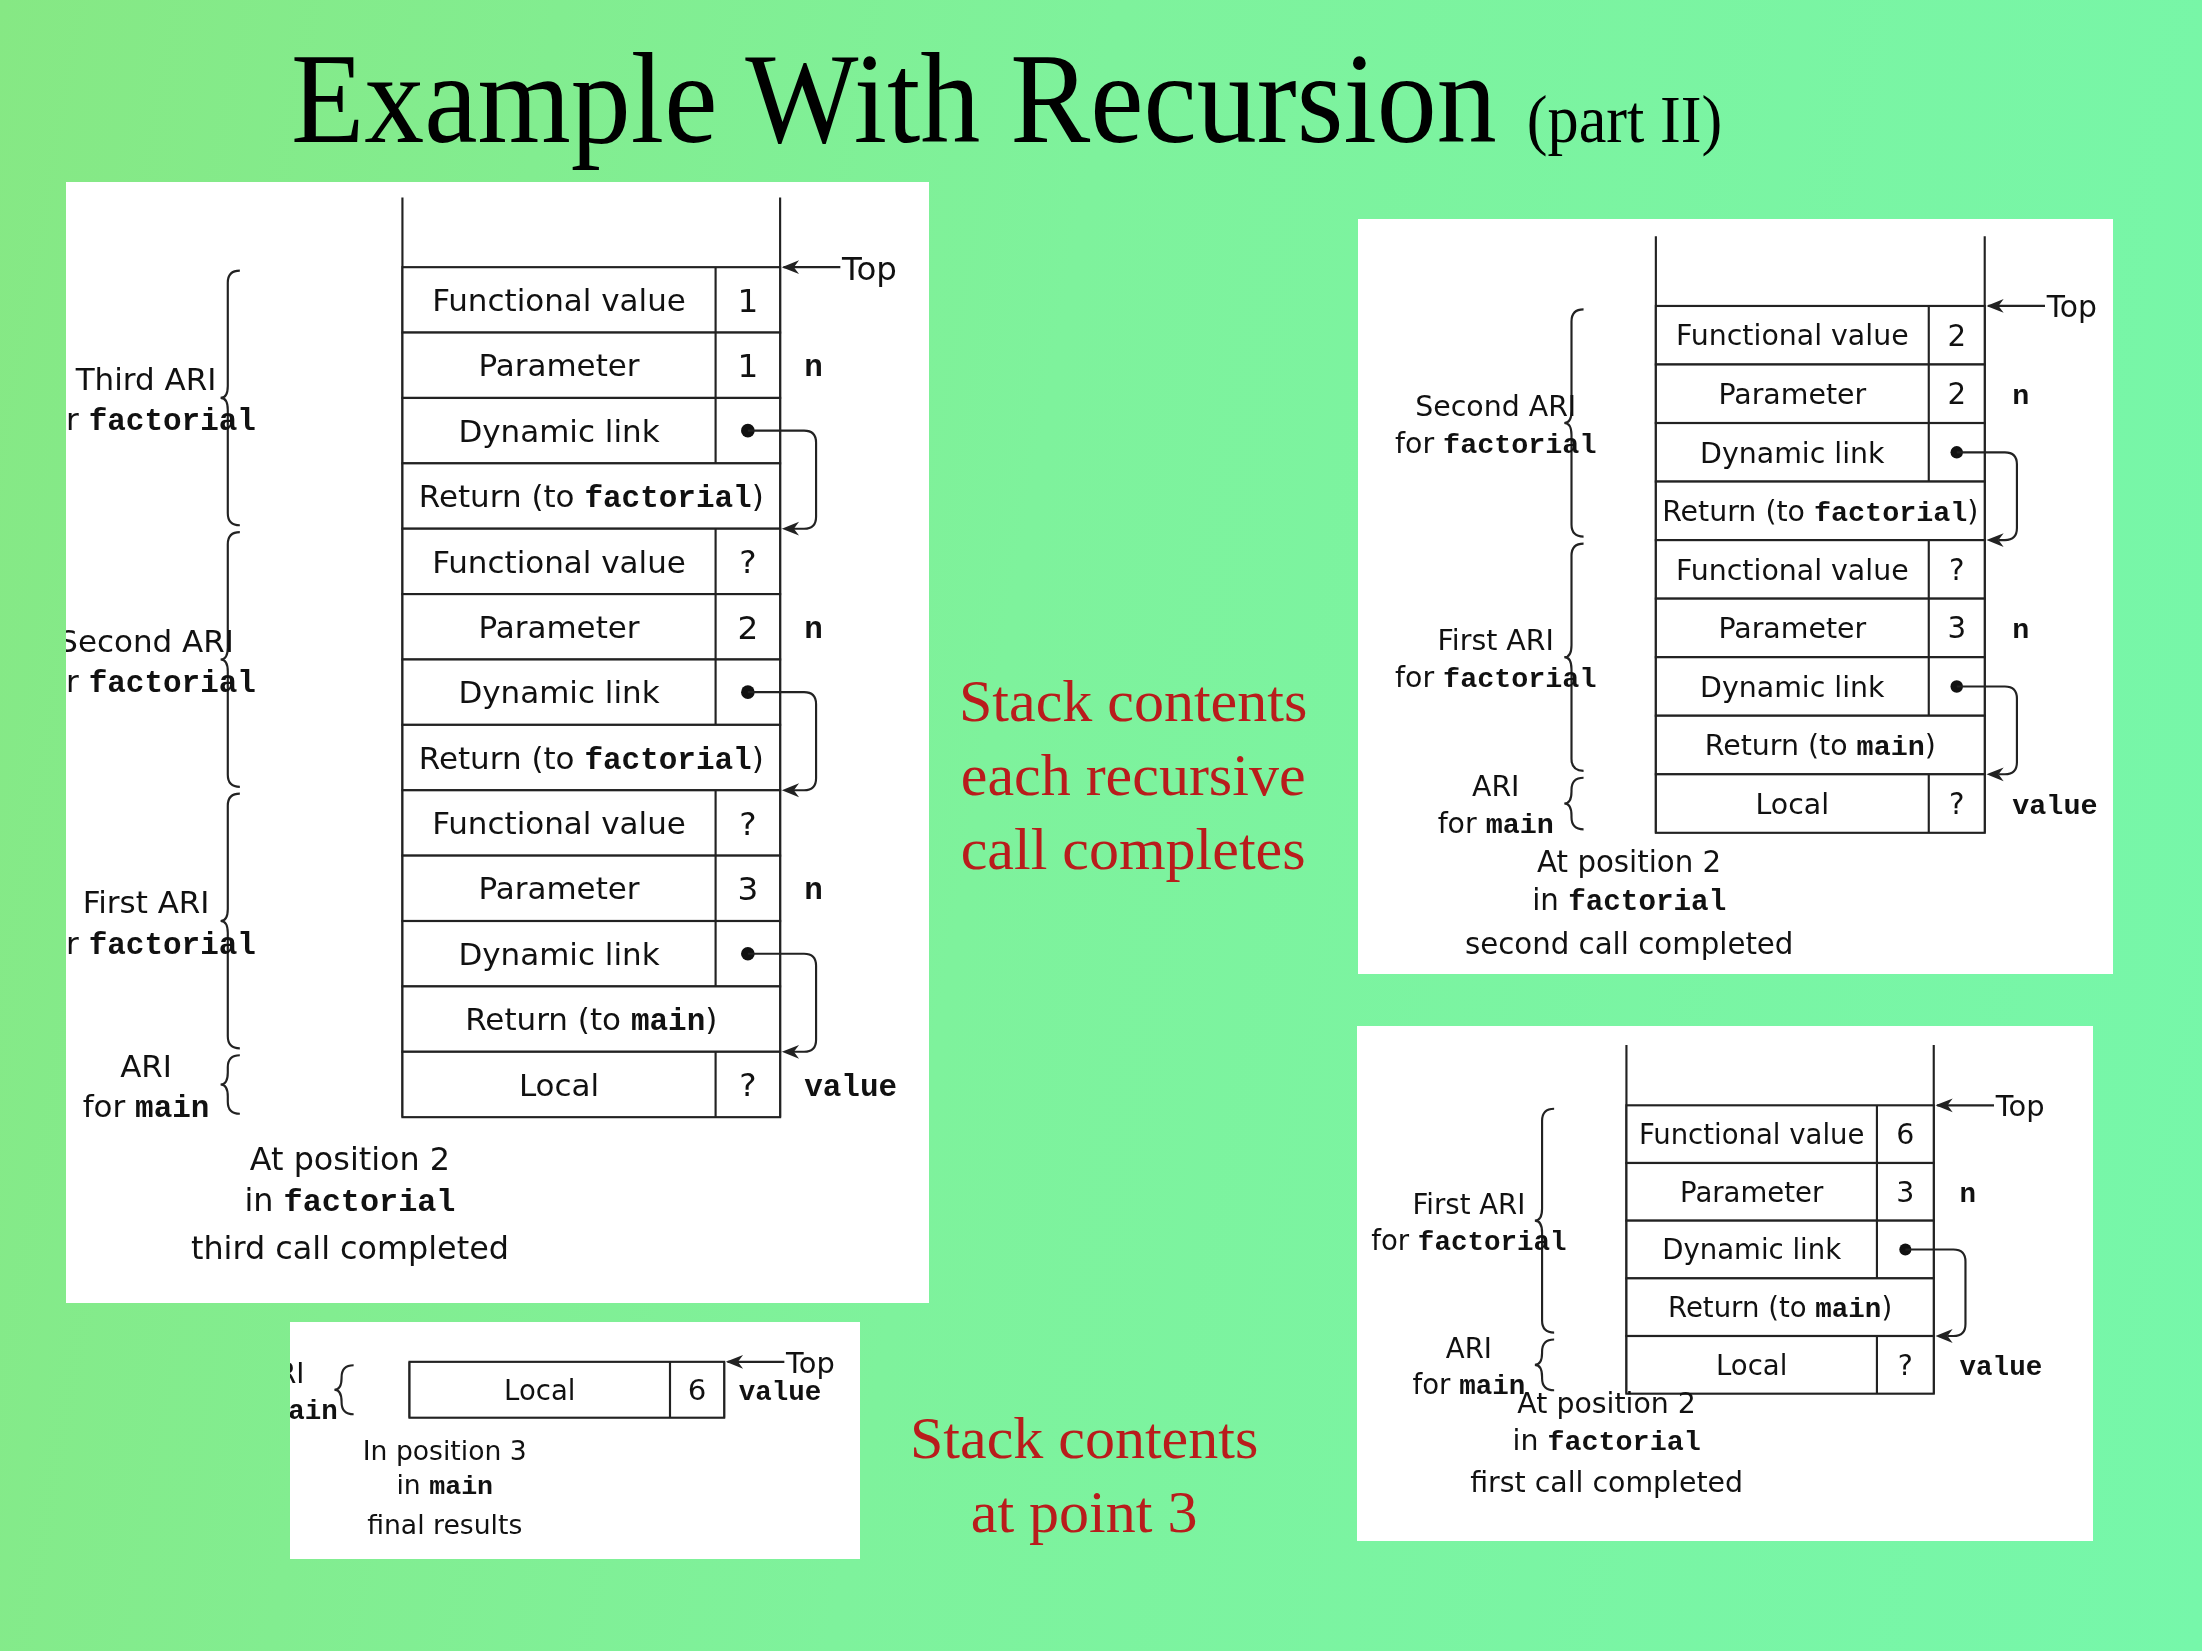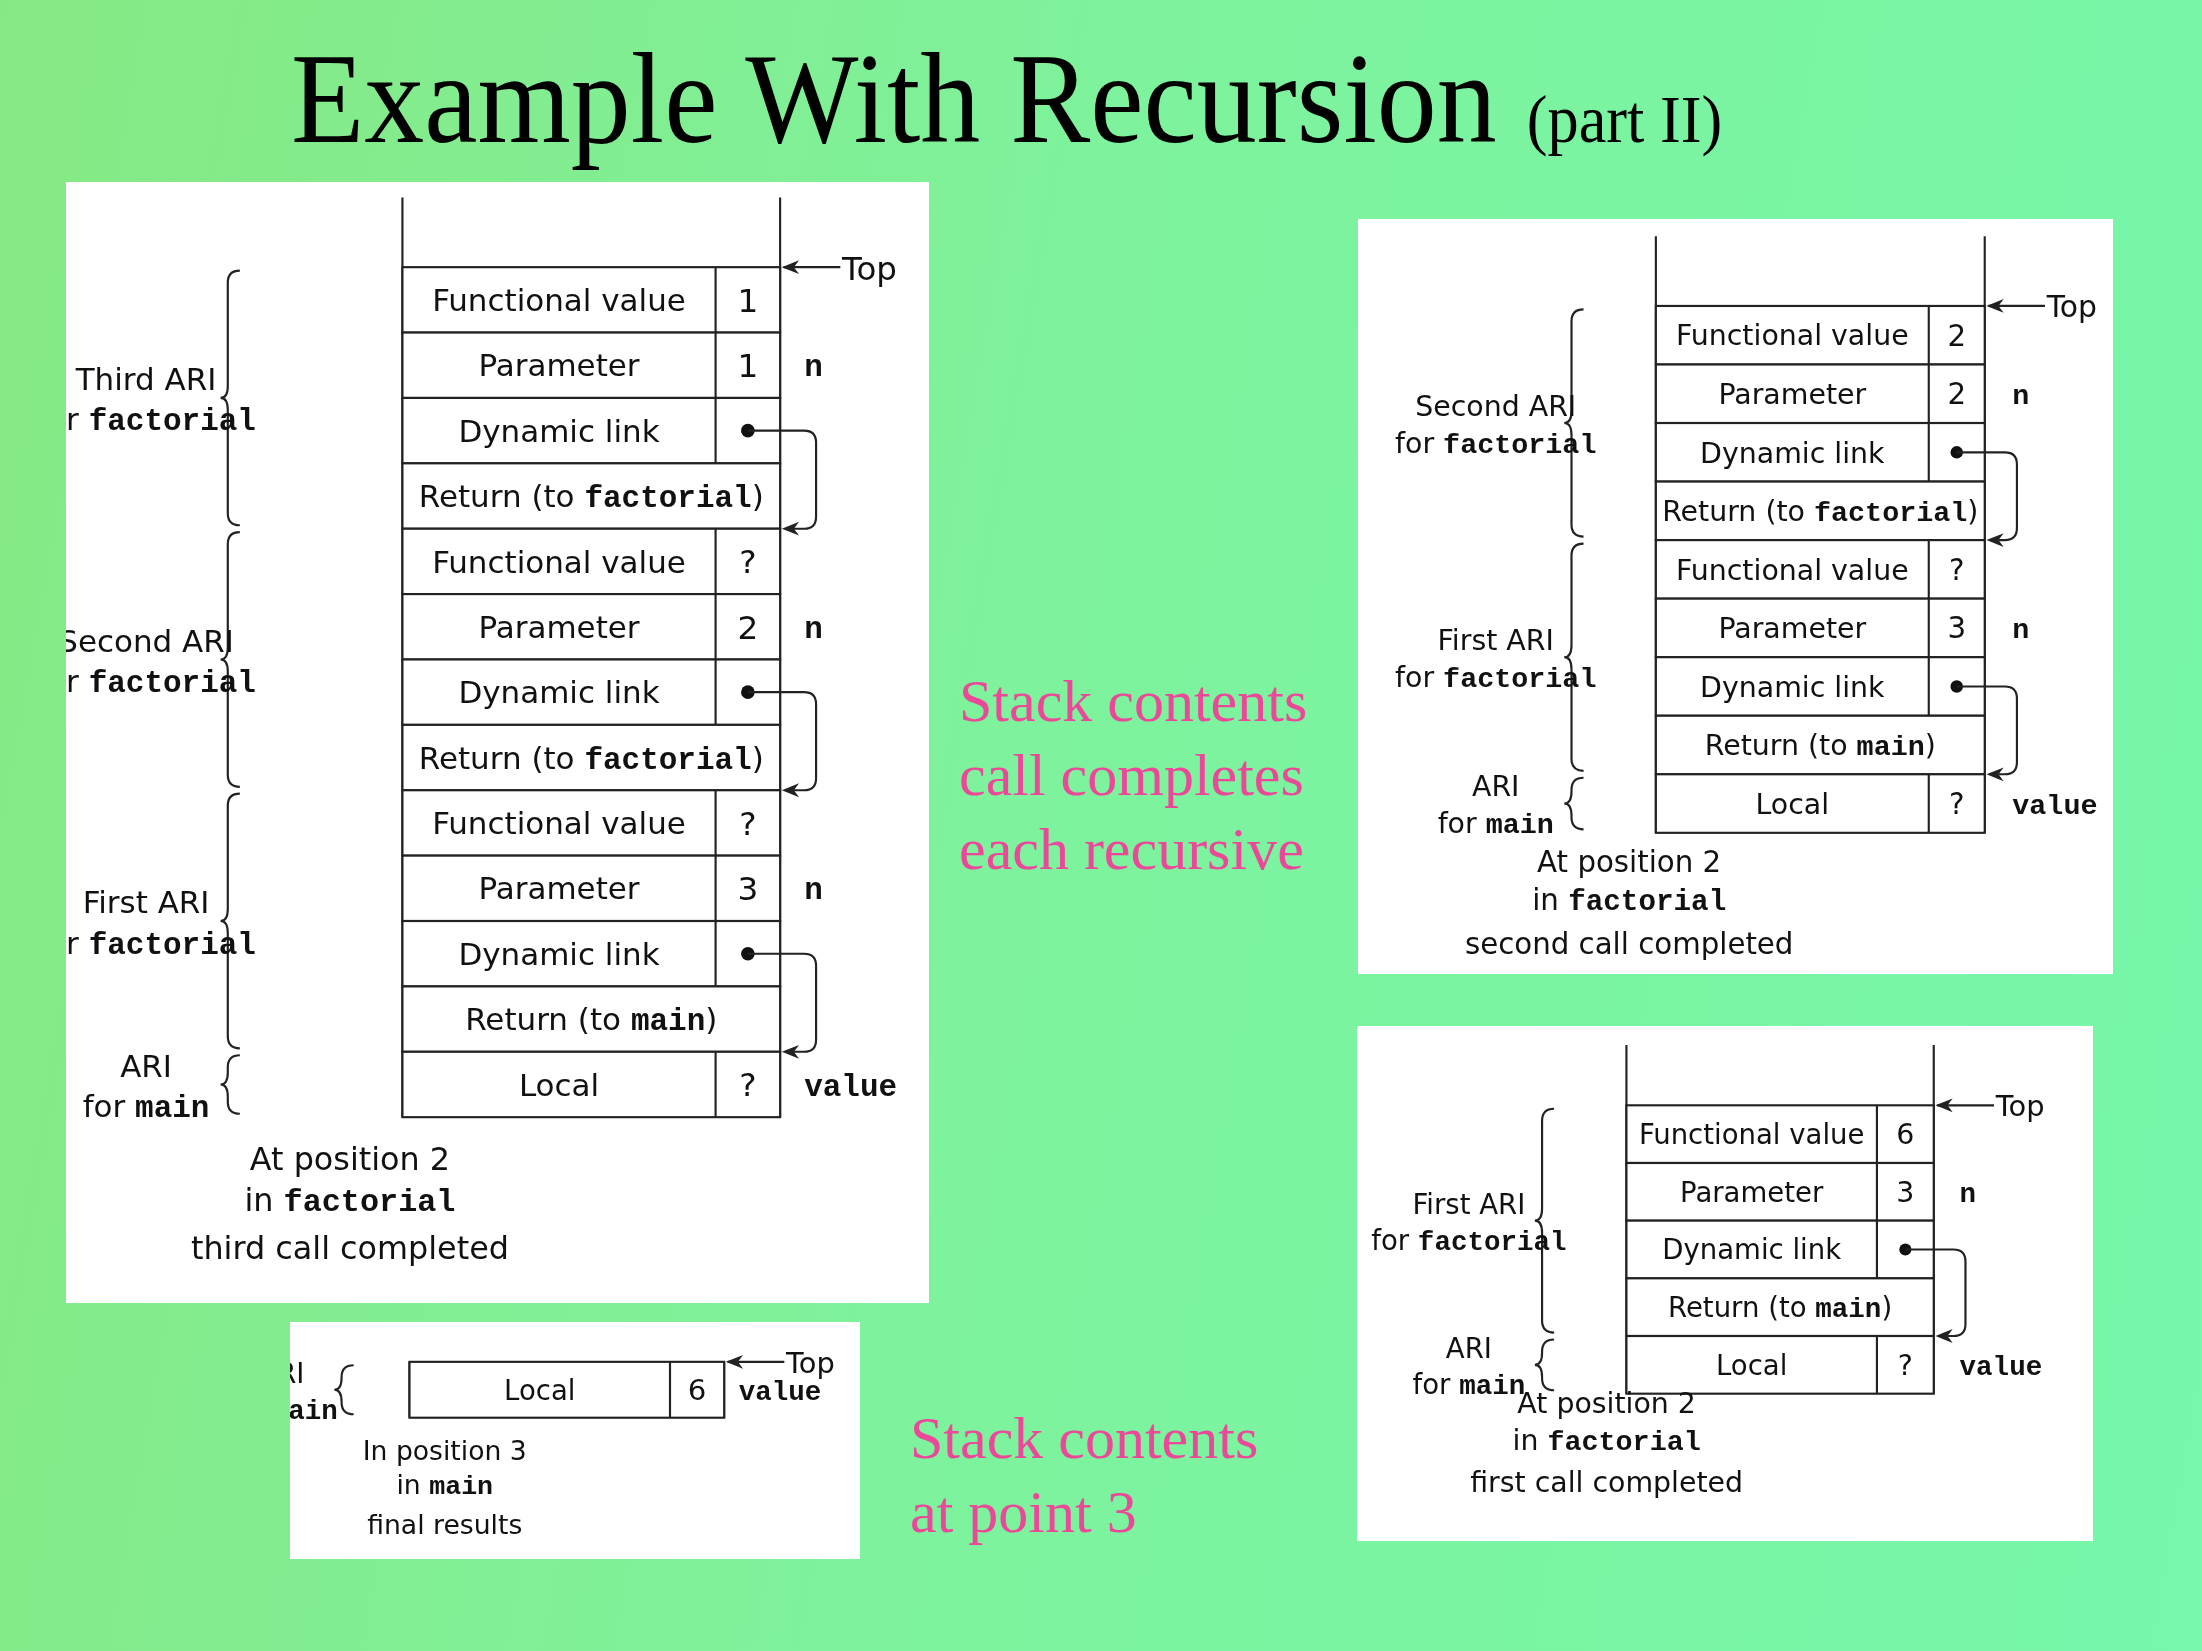--- a/index.html
+++ b/index.html
@@ -3,21 +3,21 @@
 <meta charset="utf-8">
 <style>
   html, body { margin:0; padding:0; }
   body { width:2203px; height:1652px; overflow:hidden; position:relative;
          background: linear-gradient(100deg, #86e884 0%, #7ef29c 45%, #76f7aa 100%);
          font-family: "DejaVu Sans", sans-serif; }
   .title { position:absolute; left:291px; top:34px; font-family:"Liberation Serif", serif;
            font-size:129px; color:#000; white-space:nowrap; line-height:1; transform:scaleX(0.93); transform-origin:left top; }
   .title .sub { font-size:67px; }
   .panel { position:absolute; background:#fff; }
-  .caption-big { position:absolute; font-family:"Liberation Serif", serif; font-size:60px; line-height:74px; color:#ec4899; white-space:nowrap; }
+  .caption-big { position:absolute; font-family:"Liberation Serif", serif; font-size:60px; line-height:74px; color:#b91c1c; white-space:nowrap;text-align:center; }
   svg text { fill:#111; }
 </style>
 </head>
 <body>
 
 <div class="title">
   <span>Example With Recursion</span>
   <span class="sub">(part II)</span>
 </div>
 
@@ -123,22 +123,22 @@
       <text x="93" y="1040" font-size="36" text-anchor="middle"><tspan font-family="&quot;DejaVu Sans&quot;, sans-serif" font-weight="normal">ARI</tspan></text>
       <text x="93" y="1086.8" font-size="36" text-anchor="middle"><tspan font-family="&quot;DejaVu Sans&quot;, sans-serif" font-weight="normal">for </tspan><tspan font-family="&quot;Liberation Mono&quot;, monospace" font-weight="bold">main</tspan></text>
       <text x="330" y="1148" font-size="37" text-anchor="middle"><tspan font-family="&quot;DejaVu Sans&quot;, sans-serif" font-weight="normal">At position 2</tspan></text>
       <text x="330" y="1196.1" font-size="37" text-anchor="middle"><tspan font-family="&quot;DejaVu Sans&quot;, sans-serif" font-weight="normal">in </tspan><tspan font-family="&quot;Liberation Mono&quot;, monospace" font-weight="bold">factorial</tspan></text>
       <text x="330" y="1251.6" font-size="37" text-anchor="middle"><tspan font-family="&quot;DejaVu Sans&quot;, sans-serif" font-weight="normal">third call completed</tspan></text>
     </svg>
 </div>
 
 <div class="caption-big" style="left:959px;top:664px;">
   <div>Stack contents</div>
+  <div>each recursive</div>
   <div>call completes</div>
-  <div>each recursive</div>
 </div>
 
 <div class="panel" style="left:1358px;top:219px;width:755px;height:755px;">
   <svg id="svg-second" width="755" height="755" viewBox="0 0 877 877">
       <line x1="346" y1="20" x2="346" y2="713" stroke="#222" stroke-width="2.5"></line>
       <line x1="728" y1="20" x2="728" y2="713" stroke="#222" stroke-width="2.5"></line>
       <line x1="732" y1="101" x2="798" y2="101" stroke="#222" stroke-width="2.5"></line>
       <path d="M730,101 L750,93 L744,101 L750,109 Z" fill="#222"></path>
       <text x="800" y="114.2" font-size="34.65" text-anchor="start"><tspan font-family="&quot;DejaVu Sans&quot;, sans-serif" font-weight="normal">Top</tspan></text>
       <g>

